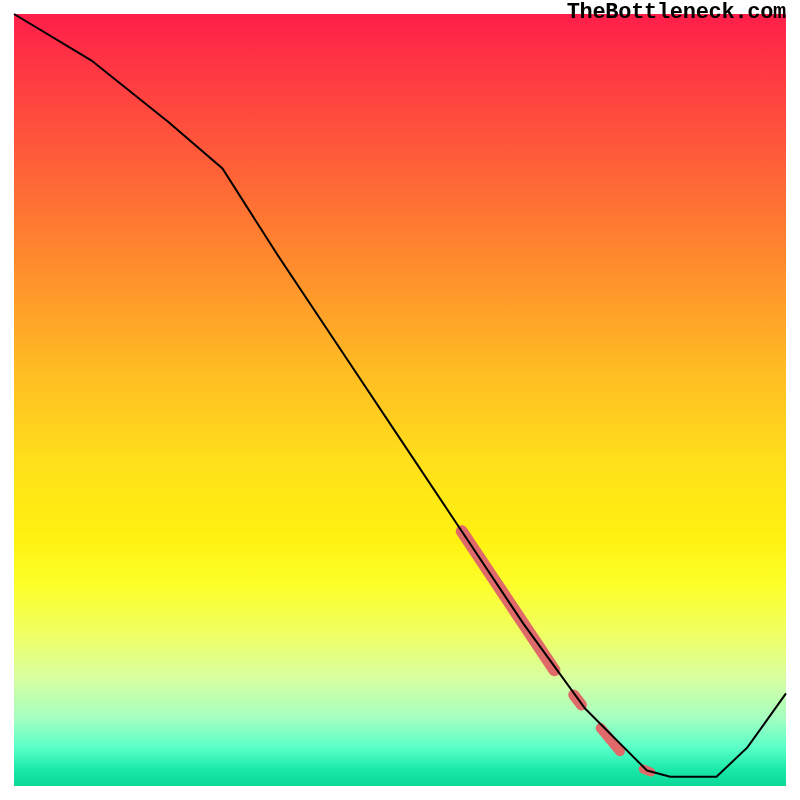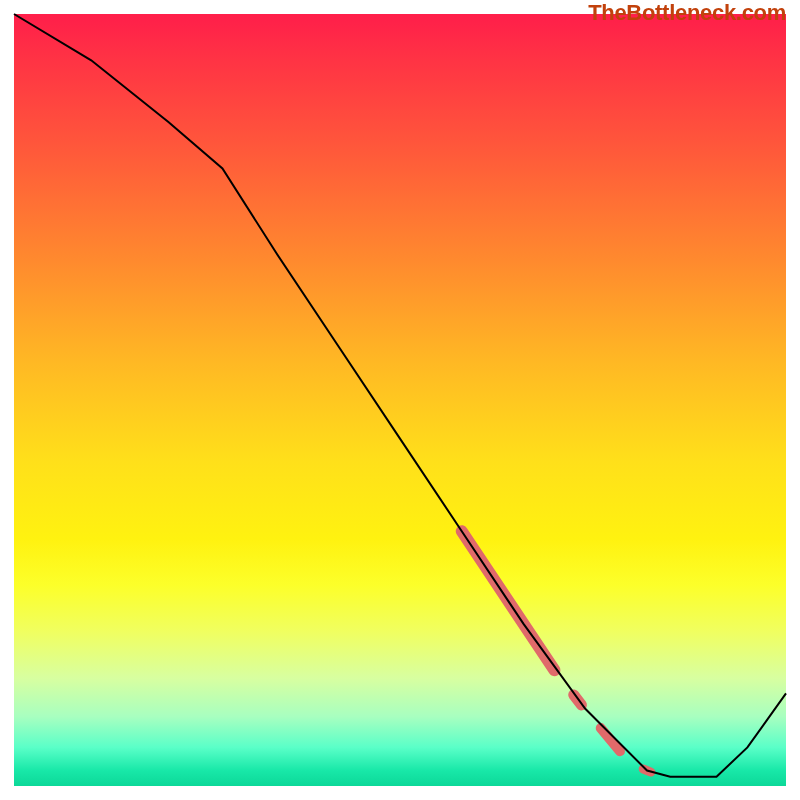--- a/index.html
+++ b/index.html
@@ -30,24 +30,24 @@
       #a8ffc0 91%,
       #5affc8 95%,
       #18e8a8 98%,
       #0cd898 100%
     );
   }
   .watermark {
     position: absolute;
     top: 0px;
     right: 14px;
-    font-family: Liberation Sans, sans-serif;
+    font-family: Liberation Mono, monospace;
     font-size: 22px;
     font-weight: bold;
-    color: #c2410c;
+    color: #000000;
     letter-spacing: -0.3px;
   }
   svg.overlay {
     position: absolute;
     left: 0;
     top: 0;
     width: 800px;
     height: 800px;
   }
 </style>

